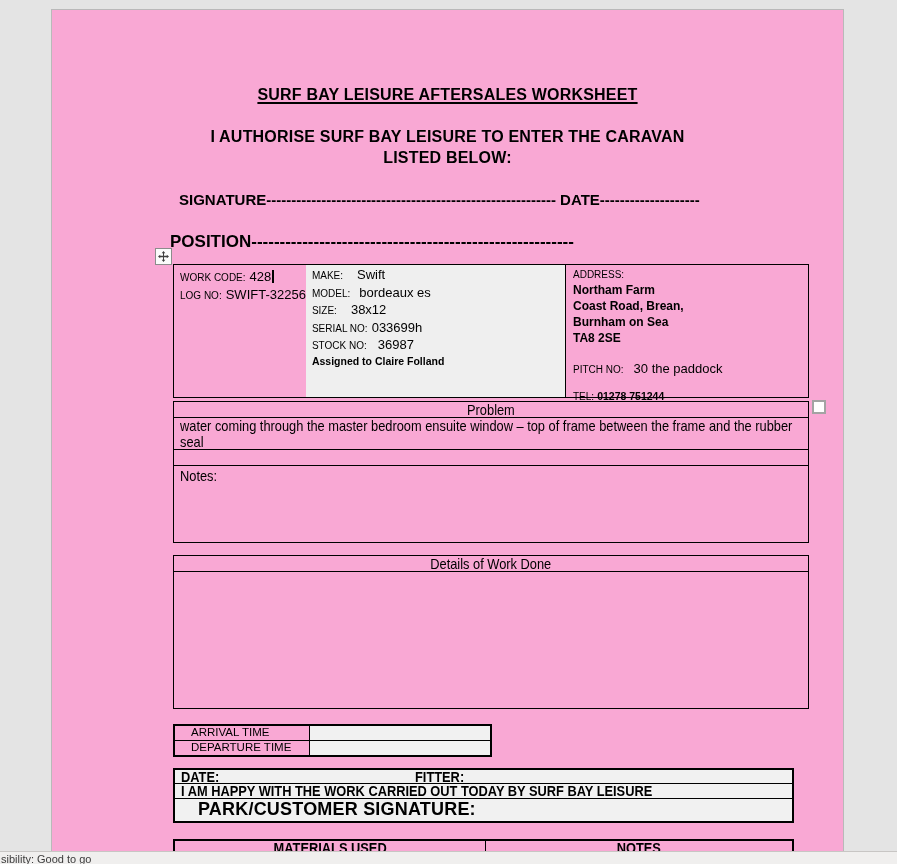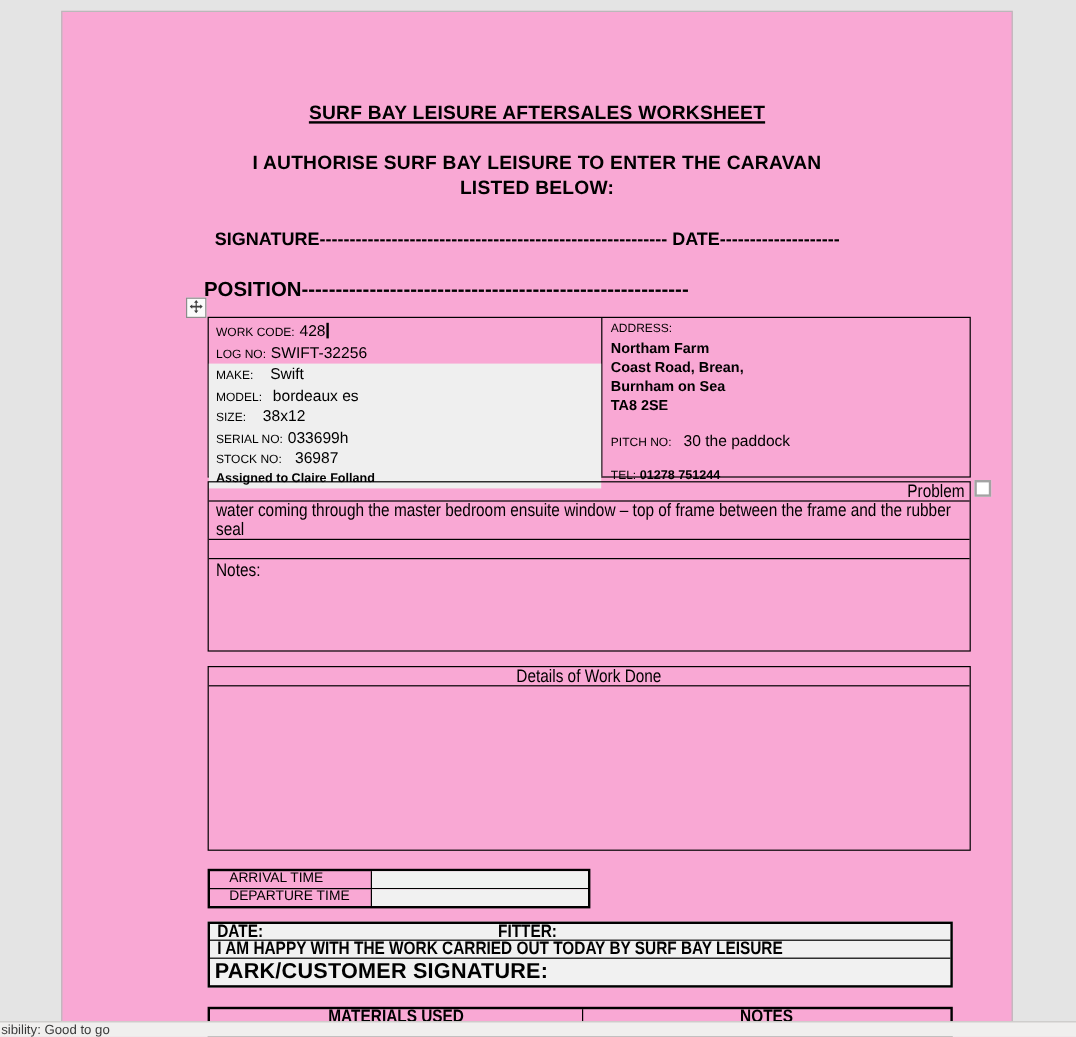--- a/index.html
+++ b/index.html
@@ -24,21 +24,21 @@
   .handle { left:103px; top:238px; width:15px; height:15px; border:1px solid #8c8c8c;
             background:#fbfbfb; display:flex; align-items:center; justify-content:center; }
   
   .cnl { display:inline-block; transform:scaleX(.855); transform-origin:0 50%; font-size:15px; white-space:nowrap; }
   .cnc { display:inline-block; transform:scaleX(.855); transform-origin:50% 50%; font-size:15px; white-space:nowrap; }
   .cnb { width:117%; transform:scaleX(.855); transform-origin:0 0; font-size:15px; line-height:15.5px; }
   .b { font-weight:bold; }
   
   .details { left:121px; top:254px; width:636px; height:134px; border:1px solid #000;
              box-sizing:border-box; display:flex; }
-  .dcell-l { width:328px; border-right:1px solid #000; box-sizing:border-box; display:flex; flex-direction:column; }
+  .dcell-l { width:392px; border-right:1px solid #000; box-sizing:border-box; display:flex; flex-direction:row; }
   .wpart { padding:3px 0 0 6px; }
   .gpart { background:#efefef; flex:1; padding:1px 0 0 6px; }
   .fline { line-height:15.5px; white-space:nowrap; }
   .flbl { font-size:10px; }
   .fval { font-size:13px; }
   .m0{margin-left:4px}.m1{margin-left:4px}.m2{margin-left:14px}.m3{margin-left:9px}
   .m4{margin-left:14px}.m5{margin-left:4px}.m6{margin-left:11px}
   .assigned { font-size:10.5px; font-weight:bold; line-height:15px; }
   .caret { display:inline-block; width:1.5px; height:13px; background:#000; vertical-align:-2px; margin-left:1px; }
   .dcell-r { flex:1; padding:3px 0 0 7px; box-sizing:border-box; }
@@ -46,42 +46,42 @@
   .addr-line { font-size:12px; font-weight:bold; line-height:16px; }
   .pitch-row { margin-top:13px; white-space:nowrap; }
   .tel-row { margin-top:9px; white-space:nowrap; }
   .pv { font-size:13px; margin-left:10px; }
   .tv { font-size:10.5px; font-weight:bold; margin-left:3px; }
   
   .sq { left:760px; top:390px; width:14px; height:14px; border:2px solid #a3a3a3;
         box-sizing:border-box; background:#fff; }
   
   .problem { left:121px; top:391px; width:636px; border:1px solid #000; box-sizing:border-box; }
-  .prow-h { height:15px; text-align:right; line-height:15px; }
+  .prow-h { height:15px; text-align:center; line-height:15px; }
   .prow-d { border-top:1px solid #000; height:31px; padding:0 6px; overflow:hidden; }
   .prow-e { border-top:1px solid #000; height:15px; }
   .prow-n { border-top:1px solid #000; height:74px; padding:1px 6px; }
   
   .workdone { left:121px; top:545px; width:636px; border:1px solid #000; box-sizing:border-box; }
   .wrow-h { height:15px; border-bottom:1px solid #000; text-align:center; line-height:15px; }
   .wrow-b { height:136px; }
   
   .times { left:121px; top:714px; width:319px; border:2px solid #000; box-sizing:border-box; }
   .trow { display:flex; height:14px; }
   .trow + .trow { border-top:1px solid #000; }
   .tlabel { width:135px; border-right:1px solid #000; box-sizing:border-box;
             font-size:11.5px; line-height:13px; padding-left:16px; }
   .tinput { flex:1; background:#f1f1f1; }
   
   .signoff { left:121px; top:758px; width:621px; border:2px solid #000; box-sizing:border-box; background:#f1f1f1; }
   .srow1 { height:13px; position:relative; line-height:13px; }
   .sdate { position:absolute; left:6px; top:0;text-align:center; }
   .sfitter { position:absolute; left:240px; top:0; }
   .srow2 { border-top:1px solid #000; height:14px; padding-left:6px; line-height:13px; }
-  .srow3 { border-top:1px solid #000; height:22px; padding-left:4px; font-weight:bold;
+  .srow3 { border-top:1px solid #000; height:22px; padding-left:23px; font-weight:bold;
            font-size:18px; line-height:21px; letter-spacing:.2px; }
   
   .materials { left:121px; top:829px; width:621px; height:26px; border:2px solid #000; box-sizing:border-box; }
   .mrow { display:flex; height:14px; line-height:14px; }
   .mcell-l { width:311px; border-right:1px solid #000; box-sizing:border-box; text-align:center; }
   .mcell-r { flex:1; text-align:center; }
   
   .statusbar { position:absolute; left:0; top:851px; width:897px; height:13px; z-index:5;
                background:#f0efee; border-top:1px solid #c8c6c4; box-sizing:content-box;
                font-size:11px; line-height:14px; color:#3b3b3b; padding-left:1px; }

